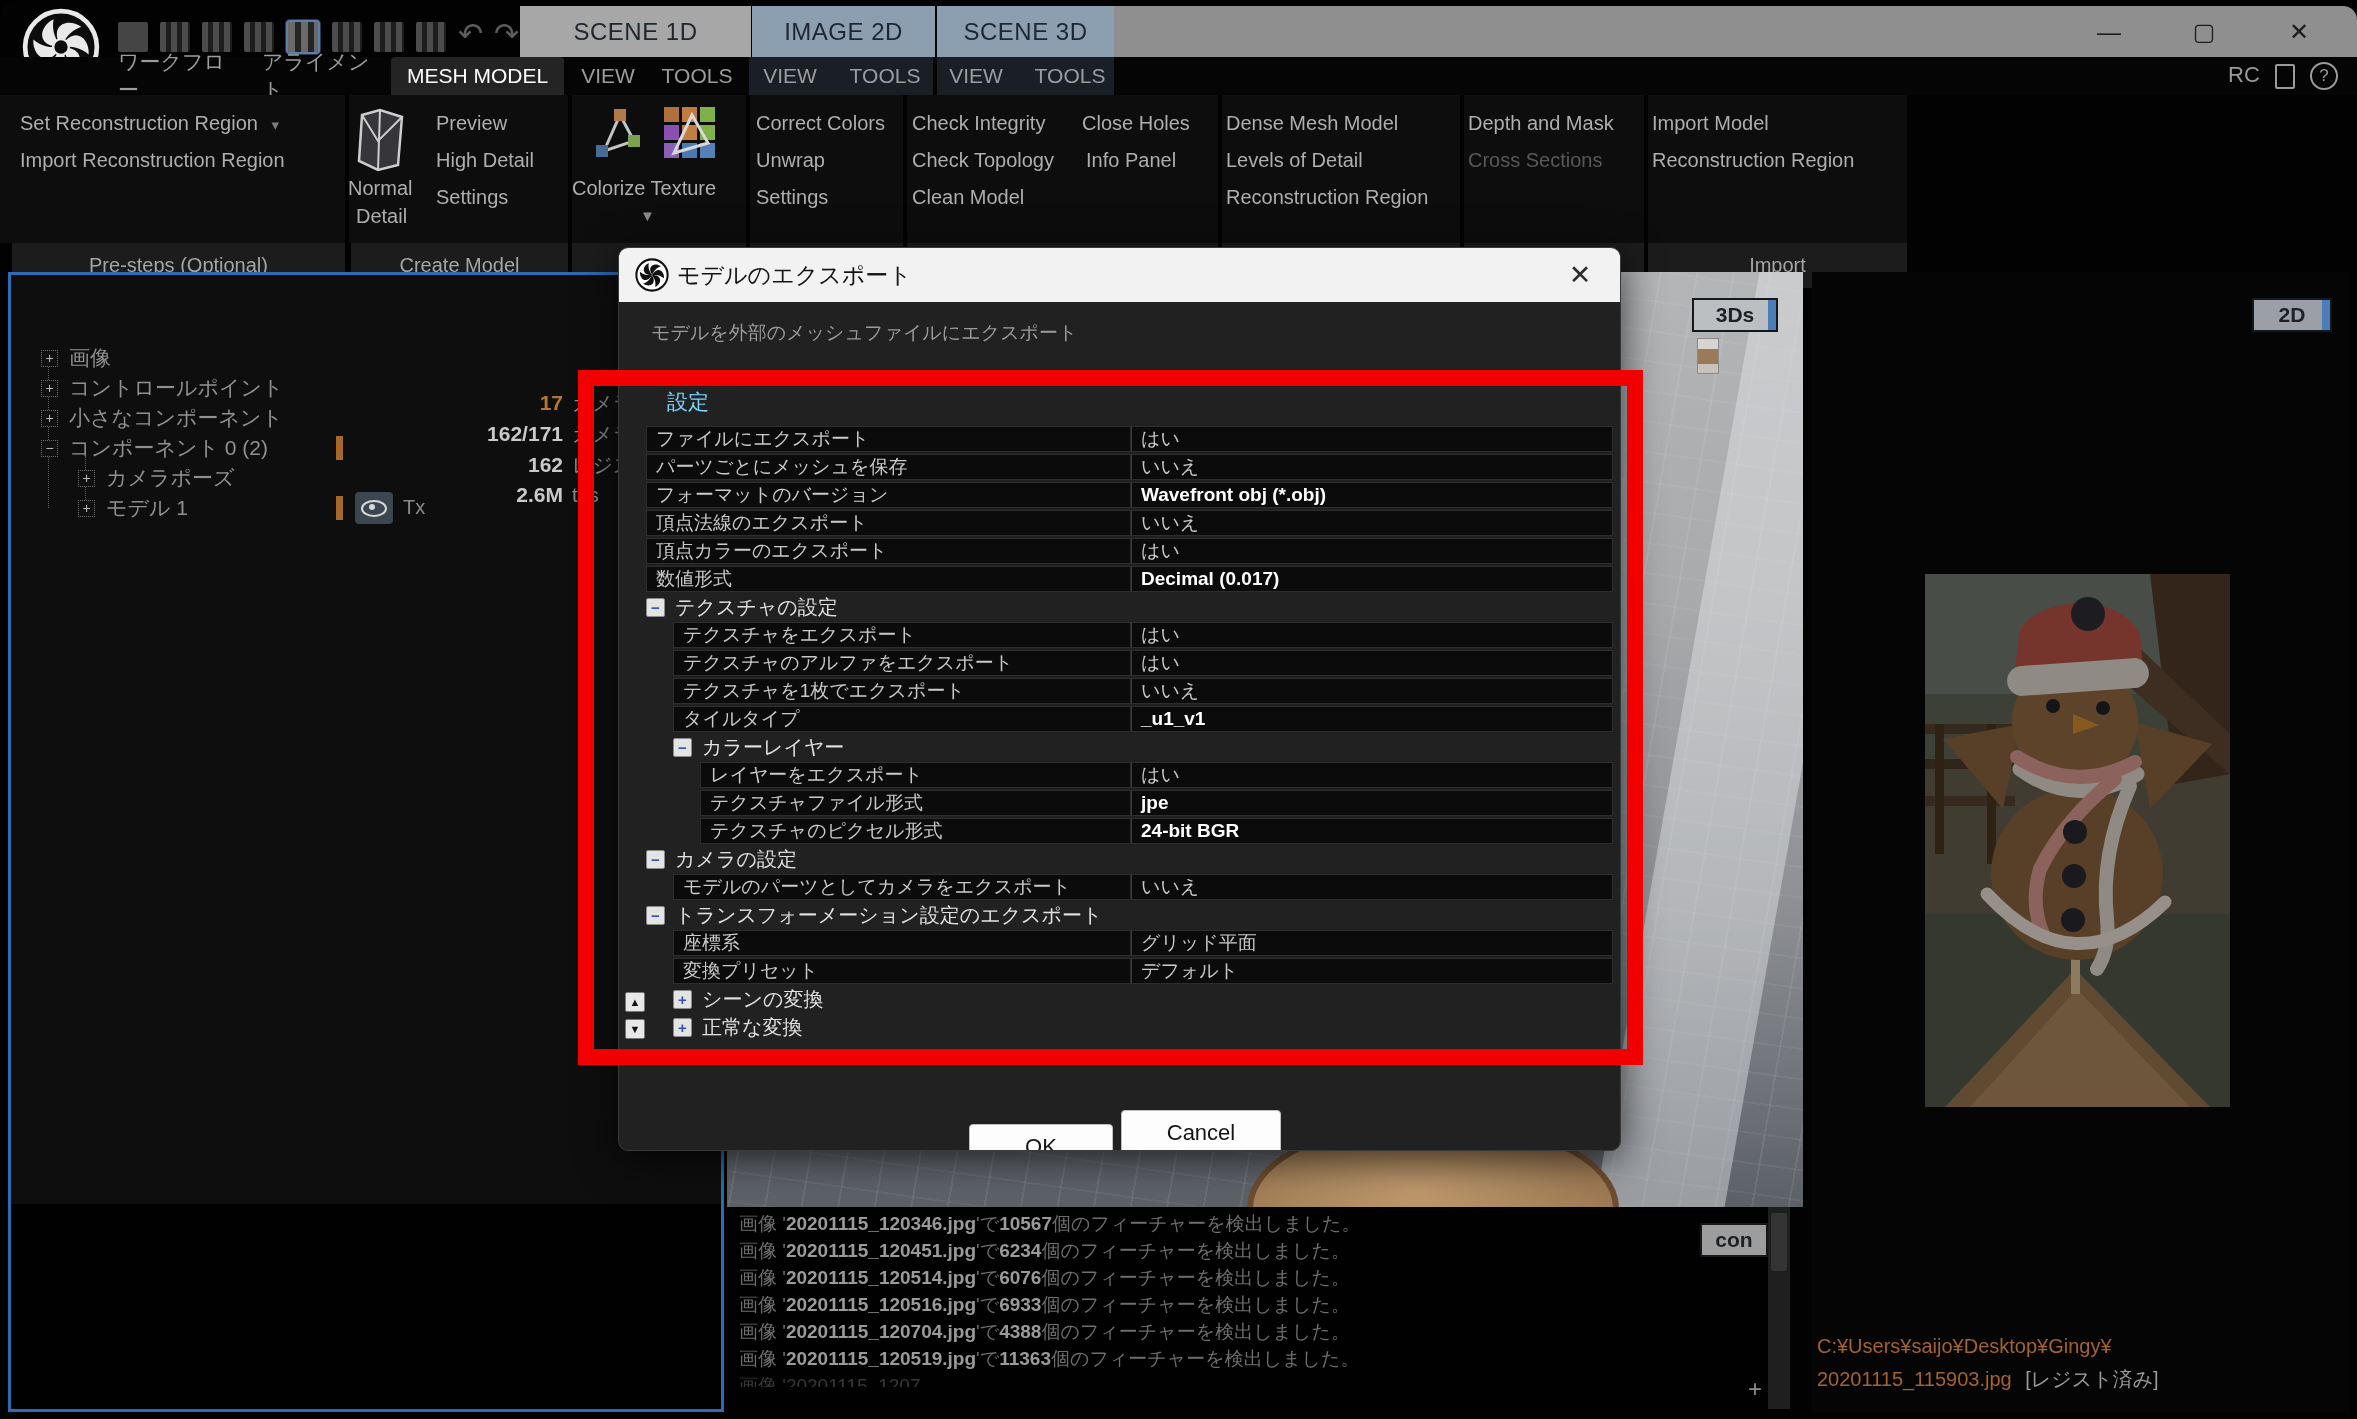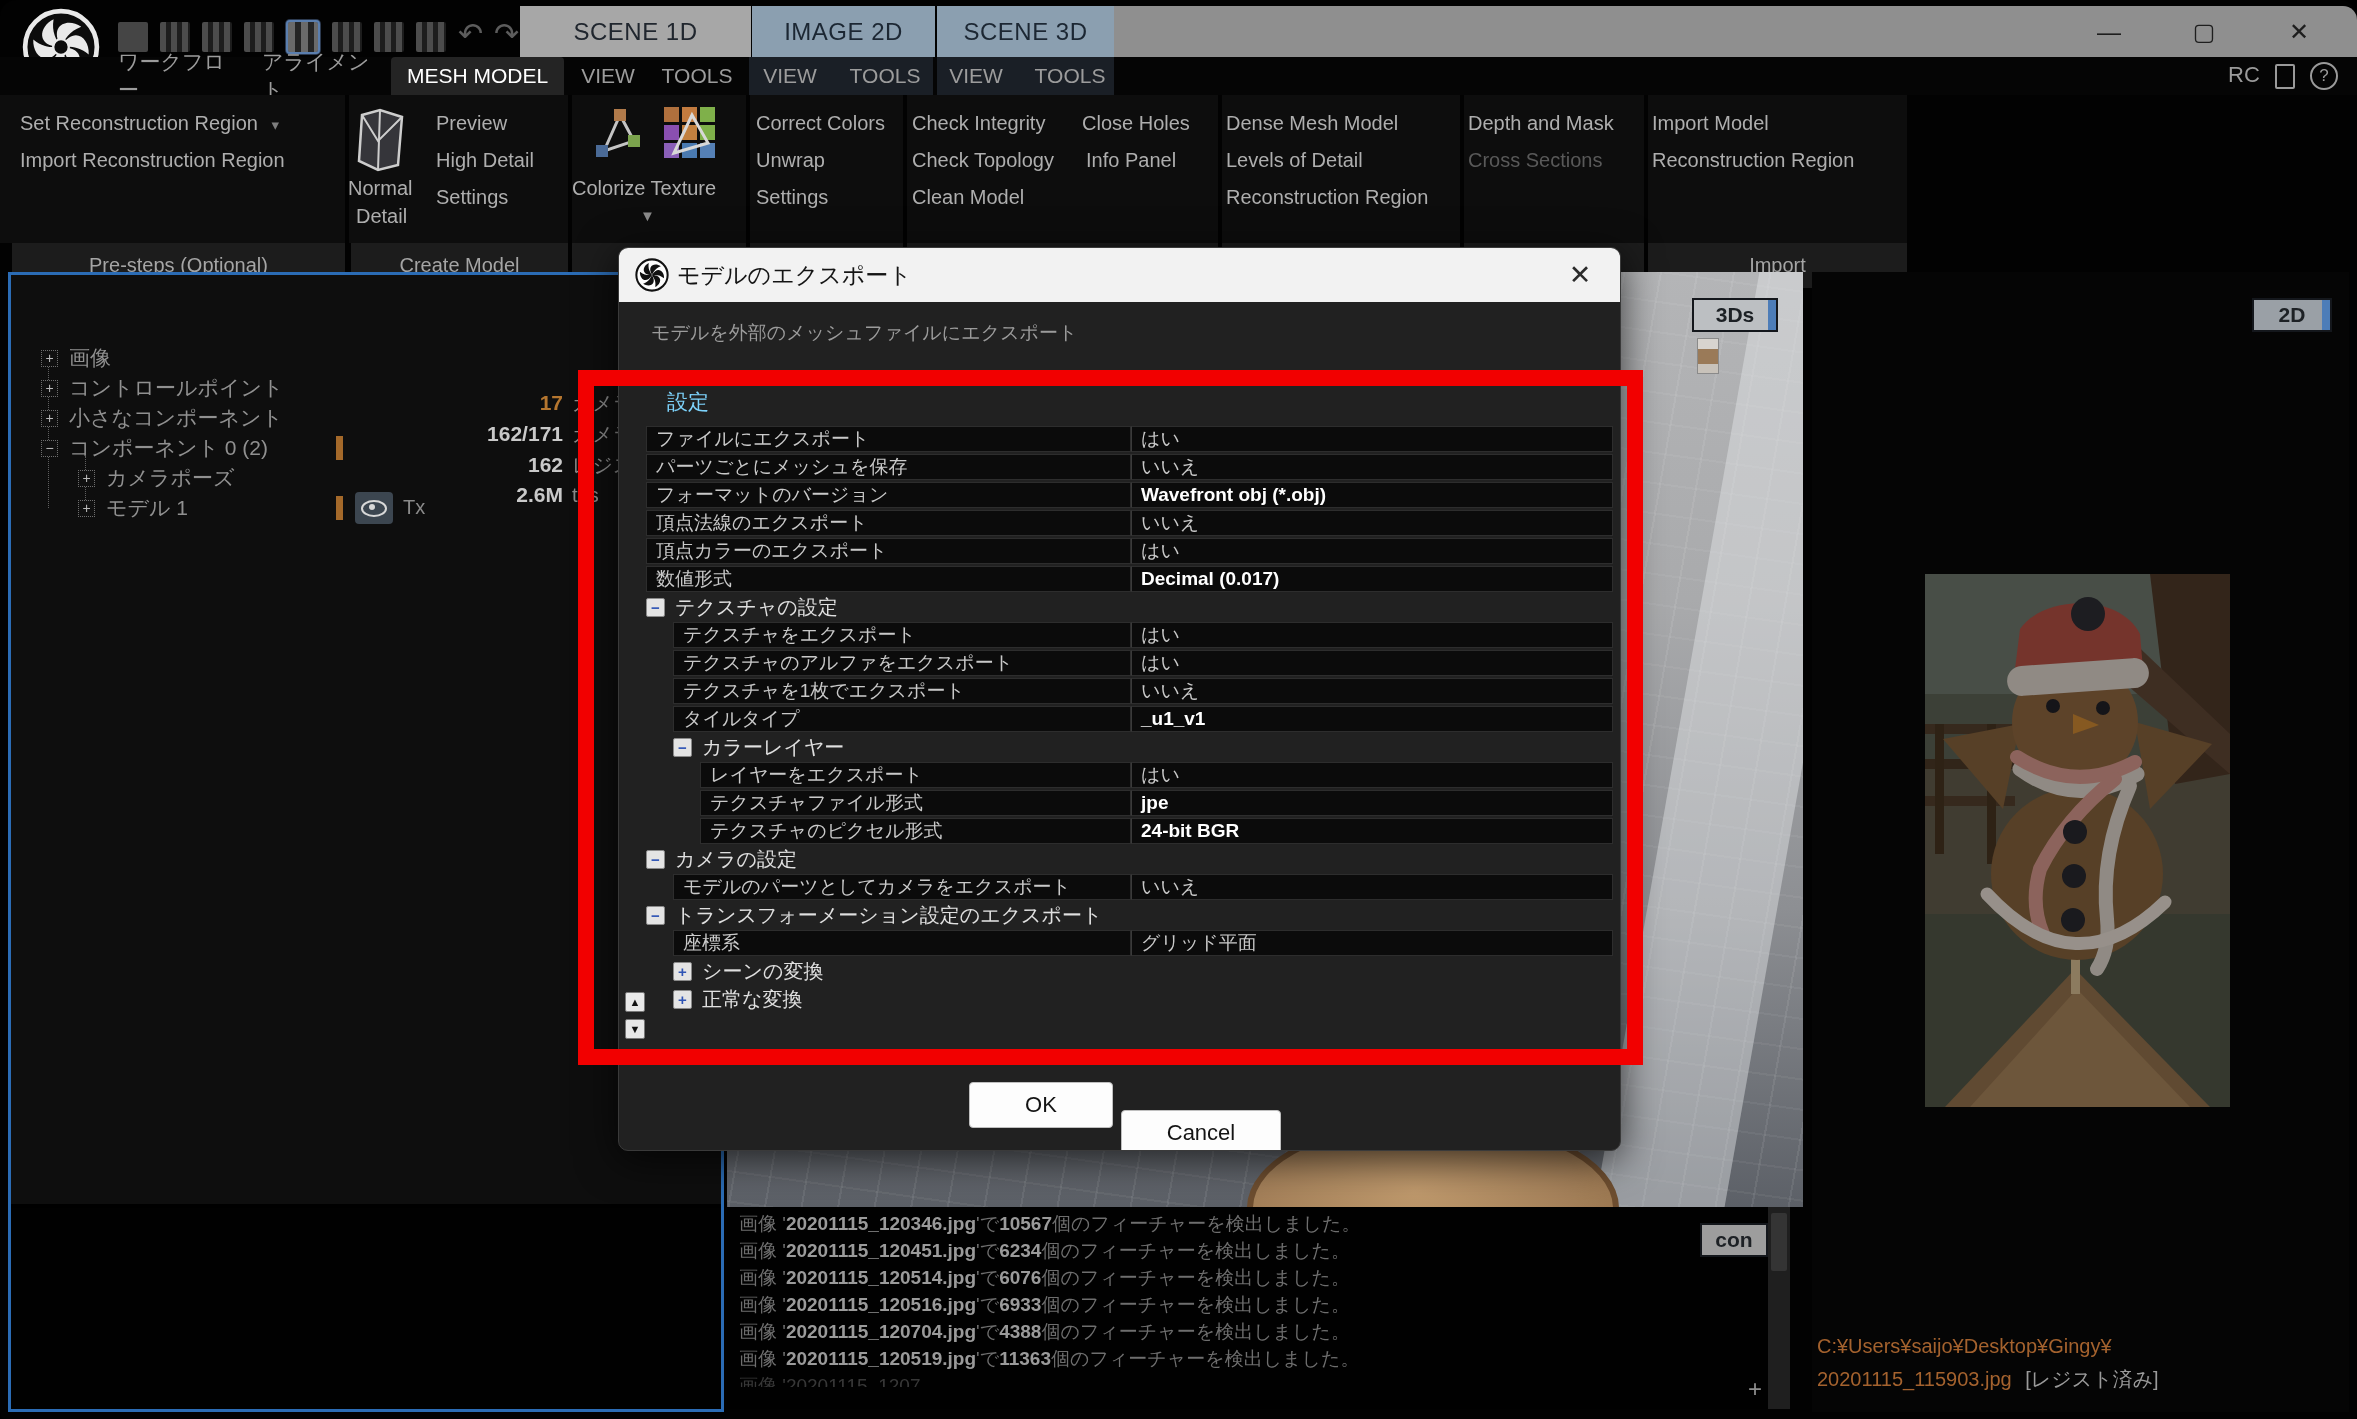--- a/index.html
+++ b/index.html
@@ -448,30 +448,34 @@
           <div class="cell val">いいえ</div>
         </div>
         <div class="grow" style="padding-left: 0px;">
           <span class="gbox">−</span>
           <span>トランスフォーメーション設定のエクスポート</span>
         </div>
         <div class="srow">
           <div class="cell lab" style="left: 27px; width: 458px;">座標系</div>
           <div class="cell val">グリッド平面</div>
         </div>
+        <div class="srow">
+          <div class="cell lab" style="left: 27px; width: 458px;">変換プリセット</div>
+          <div class="cell val">デフォルト</div>
+        </div>
         <div class="grow" style="padding-left: 27px;">
           <span class="gbox">+</span>
           <span>シーンの変換</span>
         </div>
         <div class="grow" style="padding-left: 27px;">
           <span class="gbox">+</span>
           <span>正常な変換</span>
         </div>
       </div>
     <div class="scrollbtn" style="left:6px;top:744px;">▲</div>
     <div class="scrollbtn" style="left:6px;top:771px;">▼</div>
-    <div class="dlgbtn" style="left:350px;top:834px;width:144px;">OK</div>
+    <div class="dlgbtn" style="left:350px;top:876px;width:144px;">OK</div>
     <div class="dlgbtn" style="left:502px;top:862px;width:160px;">Cancel</div>
   </div>
 
   <div id="redbox"></div>
 
 </div>
 
 </body></html>

